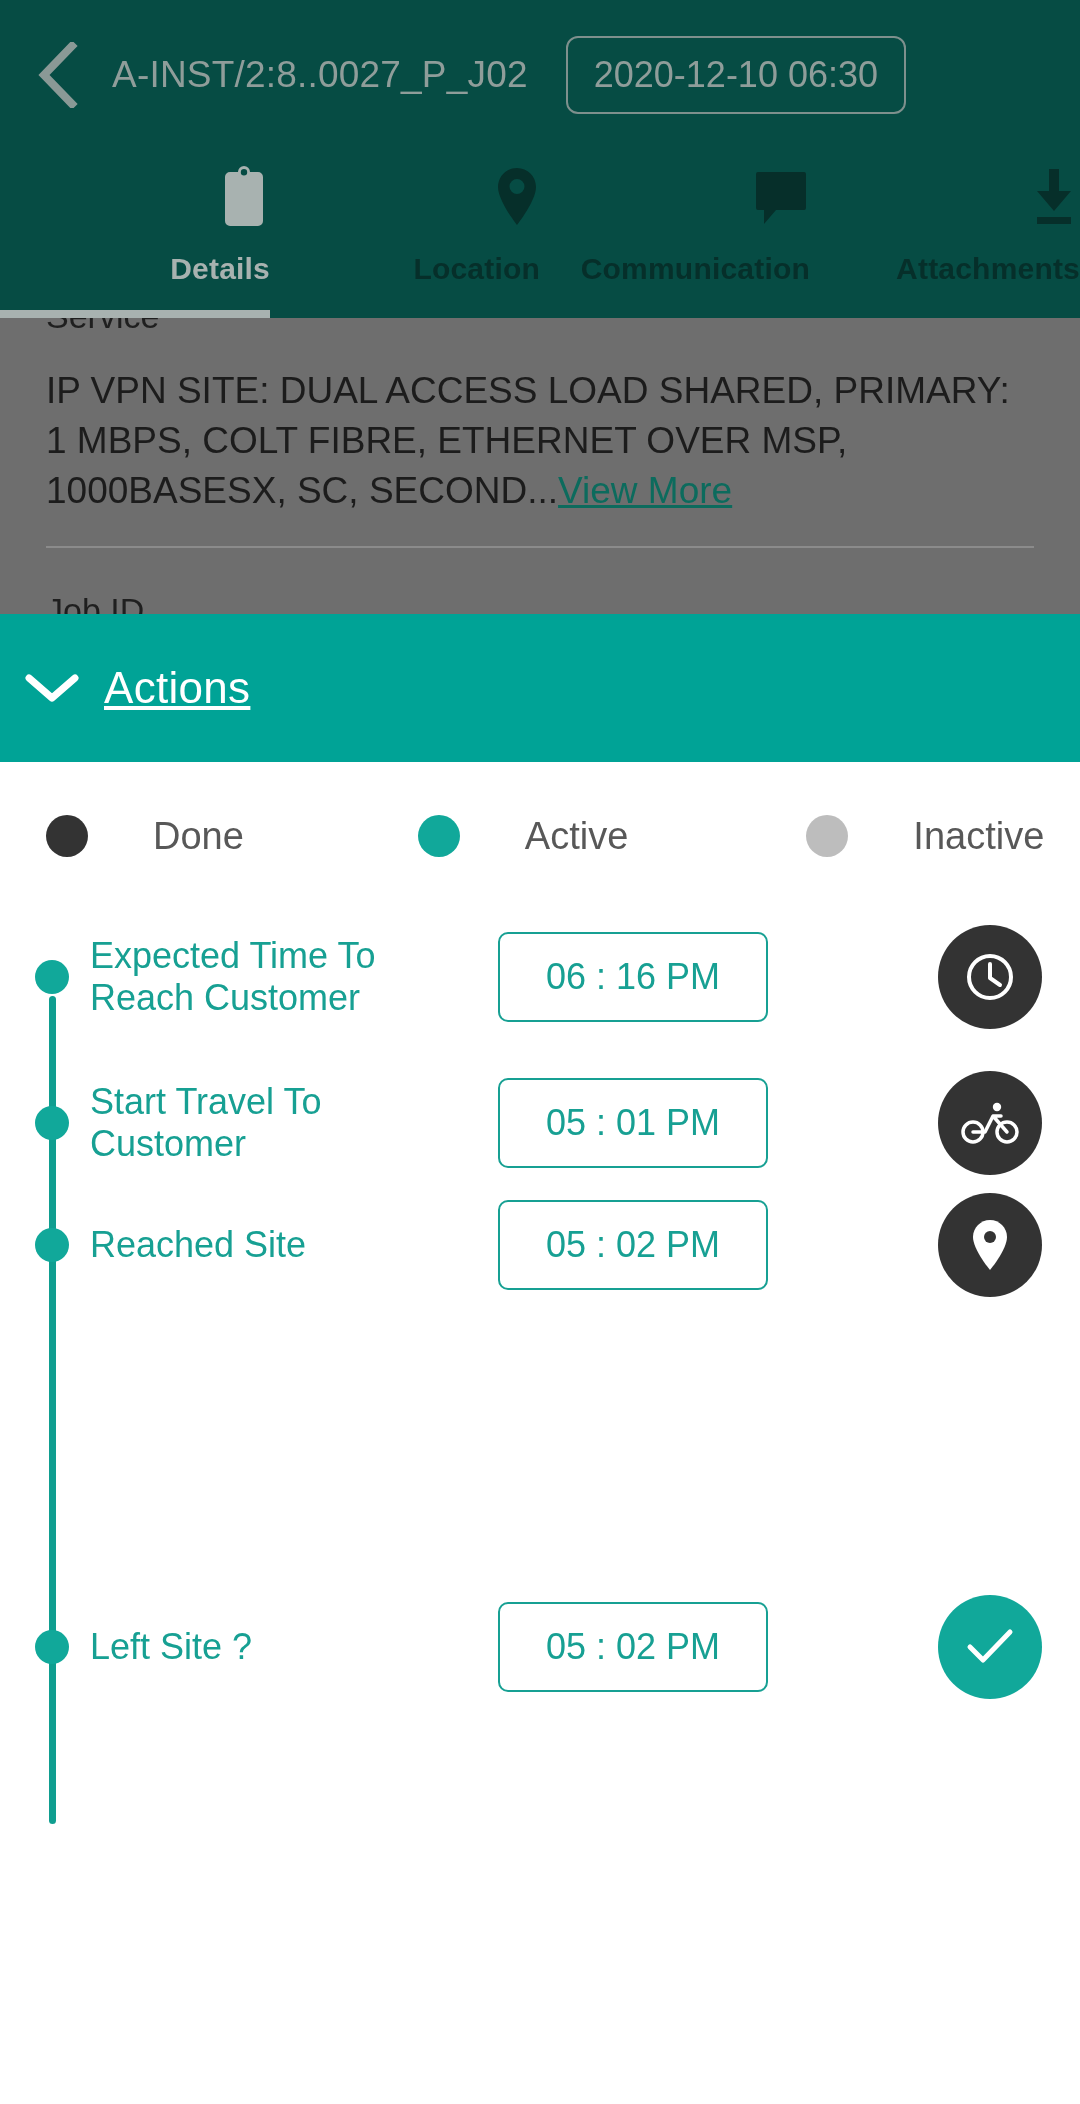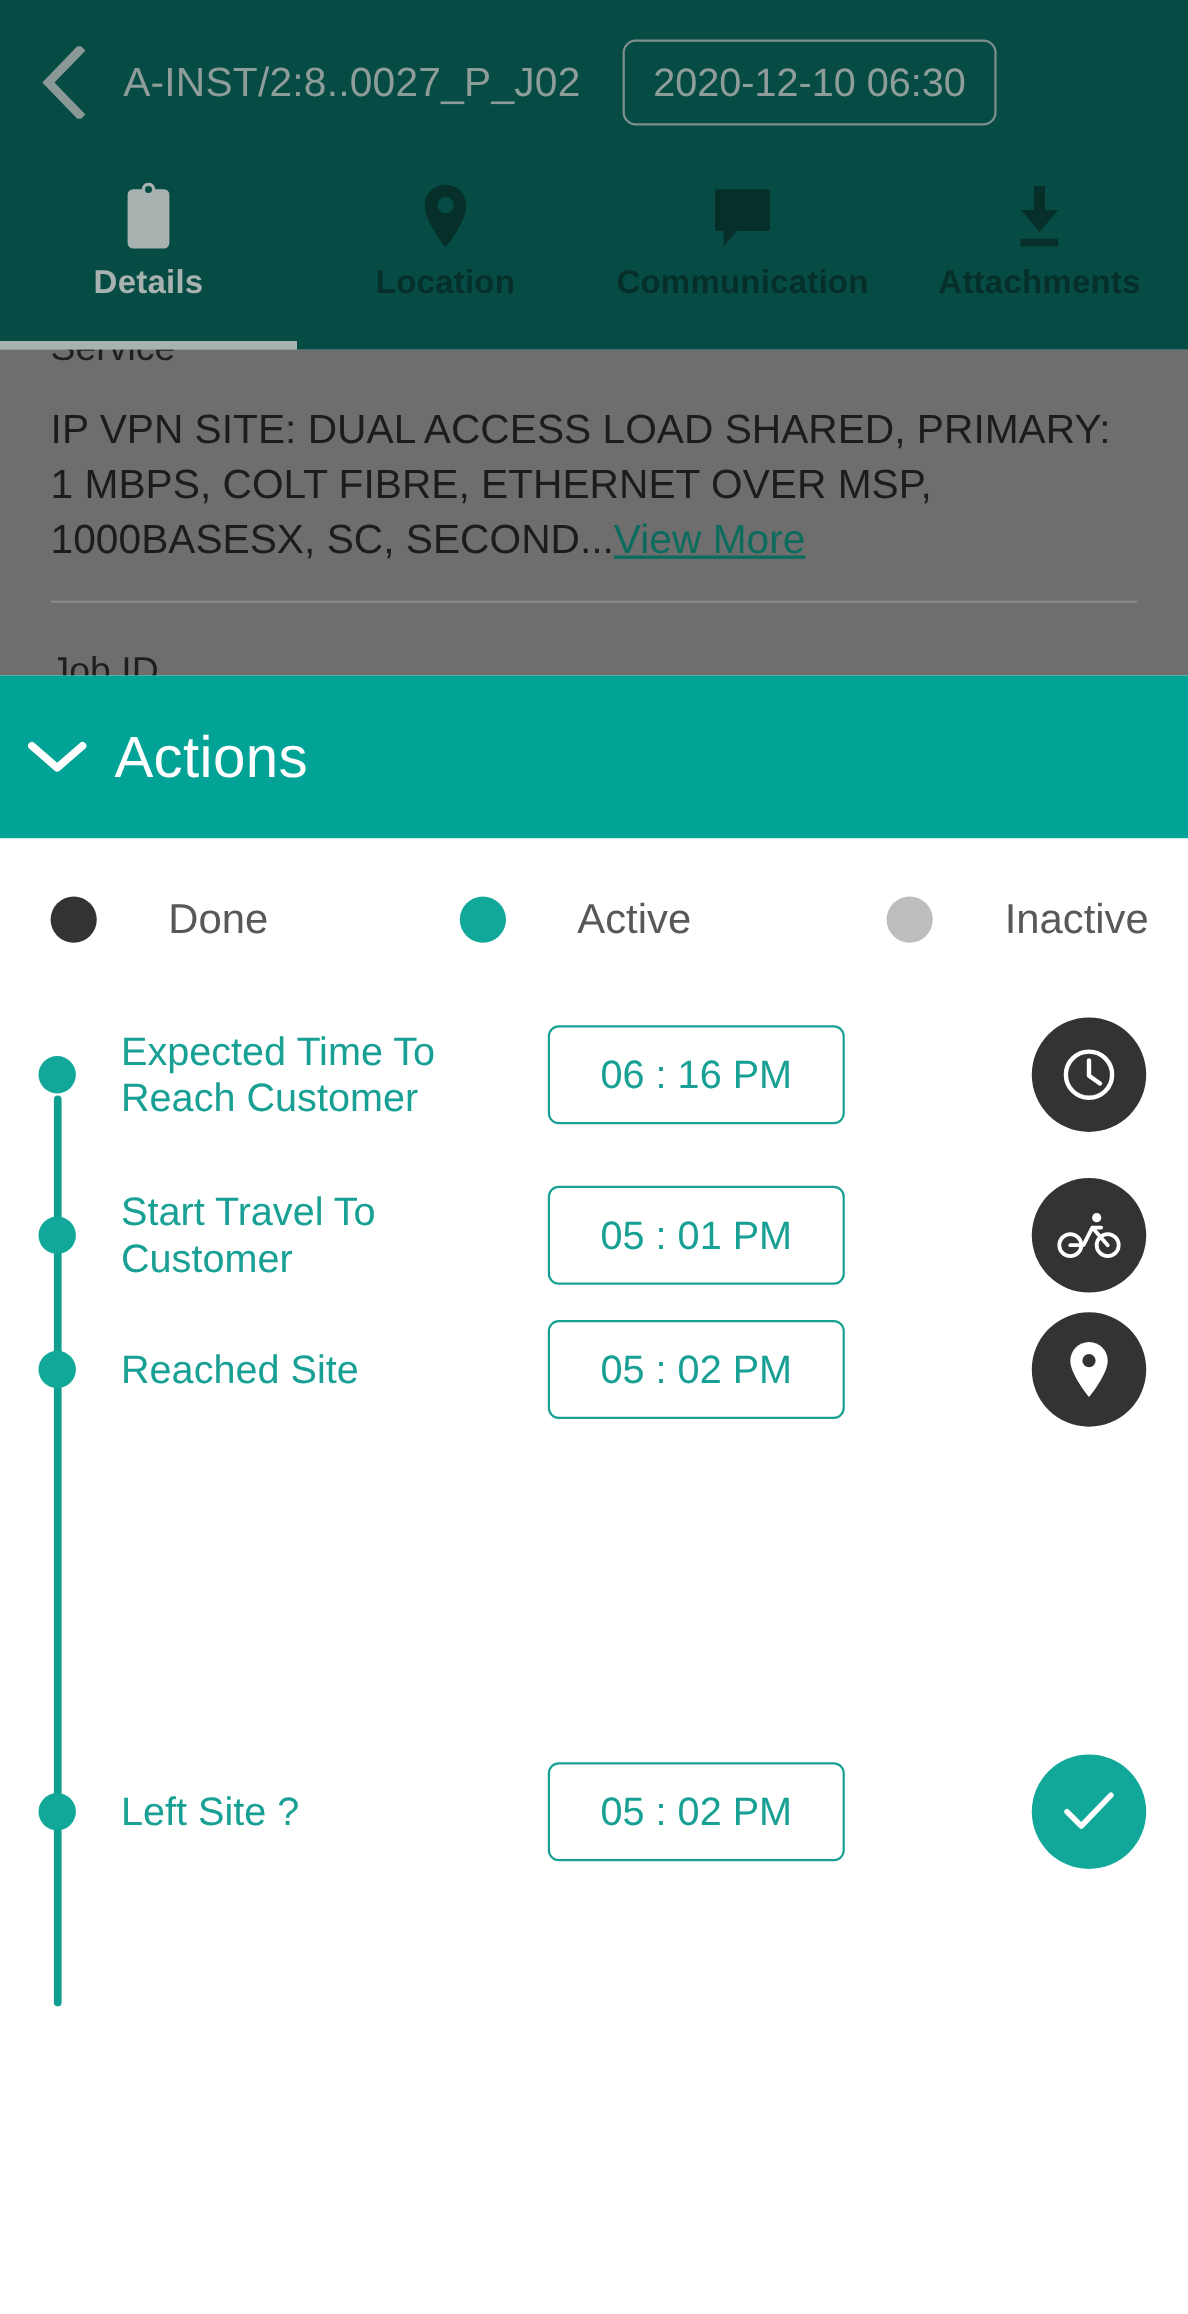--- a/index.html
+++ b/index.html
@@ -38,22 +38,22 @@
   }
 
   
   .tabbar {
     position: absolute; top: 150px; left: 0; width: 1080px; height: 168px;
     background: #064c44;
     display: flex;
   }
   .tab {
     flex: 1; position: relative;
-    display: flex; flex-direction: column; align-items: center; justify-content: flex-start;
-    padding-top: 16px; cursor: pointer;
+    display: flex; flex-direction: column; align-items: flex-end; justify-content: flex-start;
+    padding-top: 16px; cursor: pointer; gap: 12px;
   }
   .tab .ticon { height: 62px; display: flex; align-items: center; justify-content: center; }
   .tab .tlabel {
     margin-top: 12px; font-size: 30px; font-weight: 700;
     letter-spacing: 0.2px;
   }
   .tab.inactive .tlabel { color: #062f2a; }
   .tab.inactive svg path, .tab.inactive svg rect, .tab.inactive svg circle { fill: #062f2a; }
   .tab.active .tlabel { color: #a8b2b0; }
   .tab.active svg path, .tab.active svg rect, .tab.active svg circle { fill: #a8b2b0; }
@@ -89,21 +89,21 @@
   }
 
   
   .actions-bar {
     position: absolute; top: 614px; left: 0; width: 1080px; height: 148px;
     background: #00a396;
     display: flex; align-items: center; cursor: pointer;
   }
   .actions-chev { width: 104px; display: flex; align-items: center; justify-content: center; }
   .actions-title {
-    color: #ffffff; font-size: 53px; font-weight: 400; letter-spacing: 0.3px;
+    color: #ffffff; font-size: 44px; font-weight: 400; letter-spacing: 0.3px; text-decoration: underline;
   }
 
   
   .legend {
     position: absolute; top: 762px; left: 0; width: 1080px; height: 148px;
     display: flex; align-items: center;
   }
   .legend-item { display: flex; align-items: flex-start; gap: 41px; }
   .legend-item.li0 { margin-left: 46px; }
   .legend-item.li1 { margin-left: 174px; }
@@ -124,21 +124,20 @@
     display: flex; align-items: center;
   }
   .row-dot {
     position: absolute; left: 35px; width: 34px; height: 34px;
     border-radius: 50%;
   }
   .row-label {
     position: absolute; left: 90px; width: 300px;
     font-size: 36px; line-height: 42px; font-weight: 400;
     color: #17a093;
-    margin-left: 20px;
   }
   .row-pill {
     position: absolute; left: 498px; width: 270px; height: 90px;
     border: 2px solid #17a093; border-radius: 10px; background: #ffffff;
     display: flex; align-items: center; justify-content: center;
     color: #17a093; font-size: 36px; cursor: pointer;
   }
   .row-pill.bang { font-size: 46px; font-weight: 700; }
   .row-btn {
     position: absolute; left: 938px; width: 104px; height: 104px;

